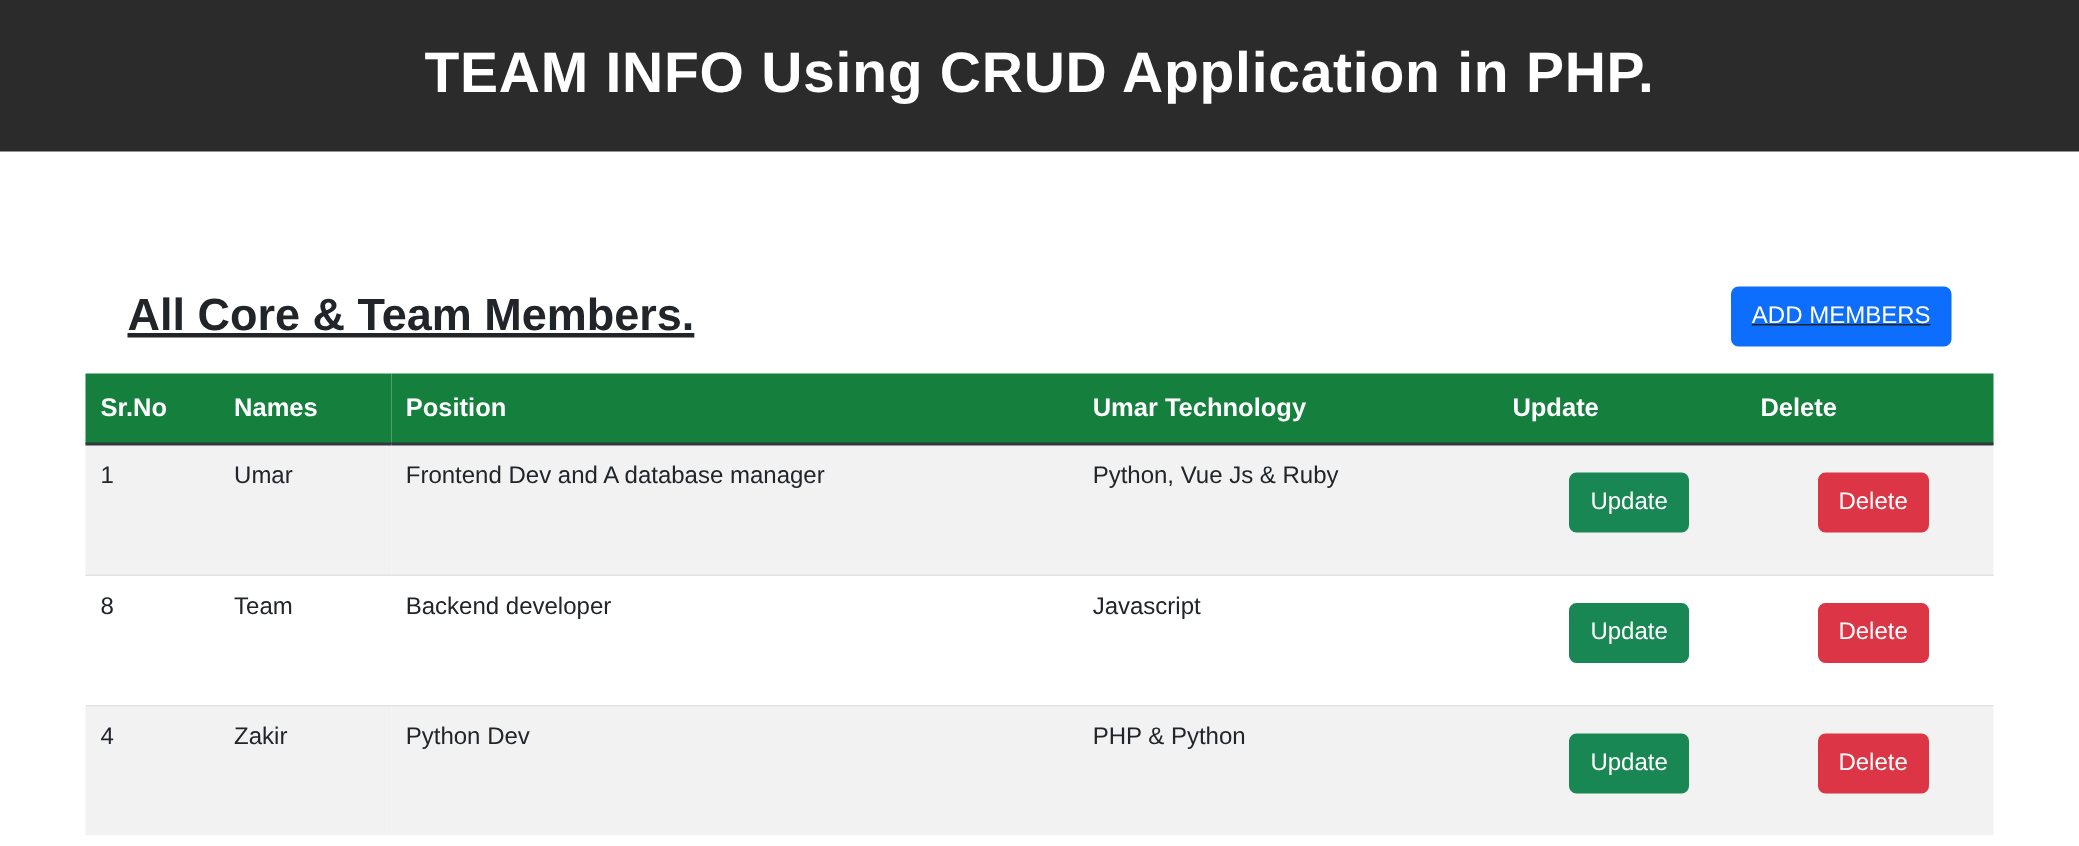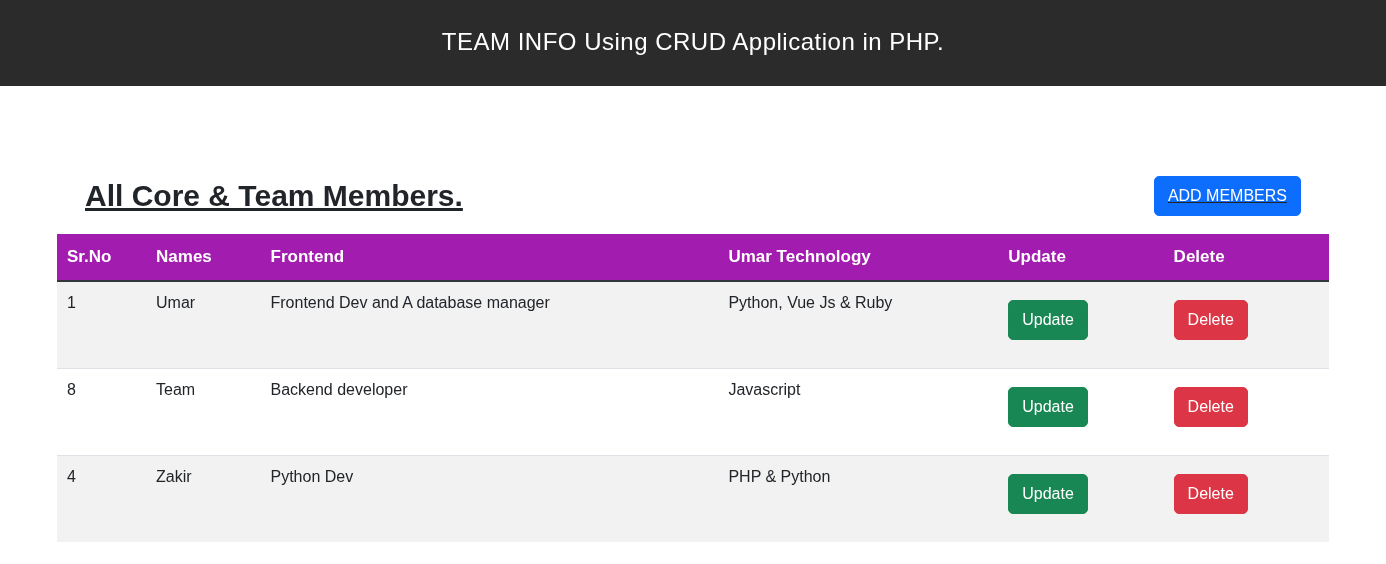--- a/index.html
+++ b/index.html
@@ -12,22 +12,22 @@
       background: #ffffff;
       color: #212529;
     }
     .header-banner {
       background: #2b2b2b;
       color: #ffffff;
       text-align: center;
       padding: 28px 0 30px 0;
     }
     .header-banner h1 {
-      font-size: 24px;
-      font-weight: 400;
+      font-size: 38px;
+      font-weight: 700;
       letter-spacing: 0.5px;
     }
     .container {
       max-width: 1296px;
       margin: 0 auto;
       padding: 0 12px;
     }
     .topbar {
       display: flex;
       justify-content: space-between;
@@ -47,20 +47,21 @@
       font-weight: 400;
       text-align: center;
       vertical-align: middle;
       border: 1px solid transparent;
       padding: 7px 13px;
       font-size: 16px;
       line-height: 1.5;
       border-radius: 5px;
       cursor: pointer;
       font-family: inherit;
+      margin-left: 38px;
     }
     .btn-primary {
       color: #fff;
       background-color: #0d6efd;
       border-color: #0d6efd;
     }
     .btn-success {
       color: #fff;
       background-color: #198754;
       border-color: #198754;
@@ -68,21 +69,21 @@
     .btn-danger {
       color: #fff;
       background-color: #dc3545;
       border-color: #dc3545;
     }
     table {
       width: 100%;
       border-collapse: collapse;
     }
     thead tr {
-      background: #a21caf;
+      background: #15803d;
       color: #ffffff;
       border-radius: 22px;
     }
     th, td {
       text-align: left;
       padding: 13px 10px;
       vertical-align: top;
     }
     th {
       font-weight: 700;
@@ -121,21 +122,21 @@
   <div class="topbar">
     <h2 class="section-title">All Core &amp; Team Members.</h2>
     <button class="btn btn-primary">ADD MEMBERS</button>
   </div>
 
   <table>
     <thead>
       <tr>
         <th class="col-sr">Sr.No</th>
         <th class="col-name">Names</th>
-        <th class="col-pos">Frontend</th>
+        <th class="col-pos">Position</th>
         <th class="col-stack">Umar Technology</th>
         <th class="col-upd">Update</th>
         <th class="col-del">Delete</th>
       </tr>
     </thead>
     <tbody>
       <tr>
         <td>1</td>
         <td>Umar</td>
         <td>Frontend Dev and A database manager</td>

